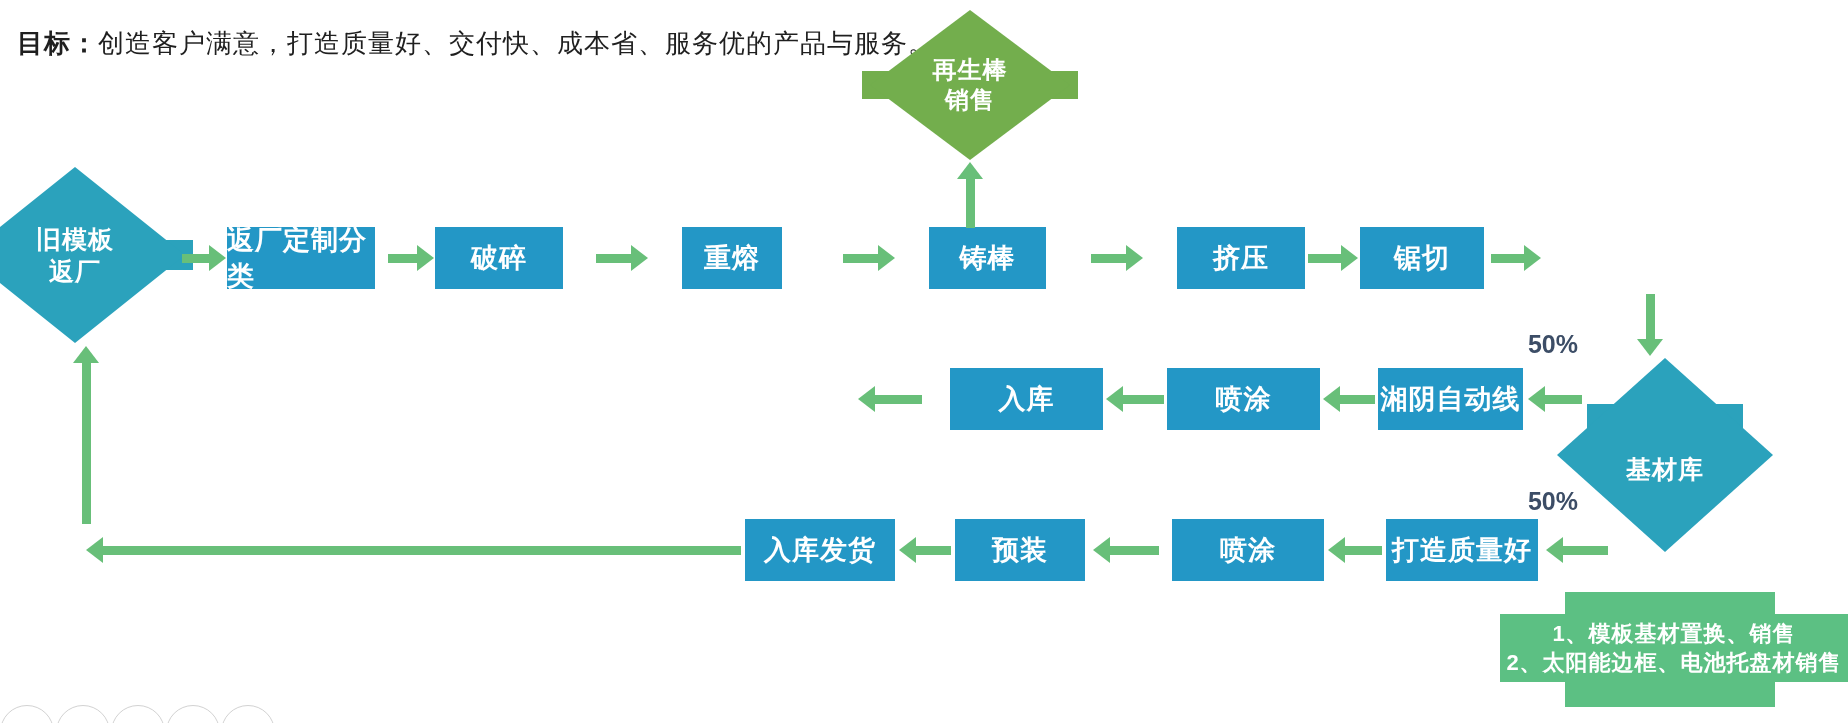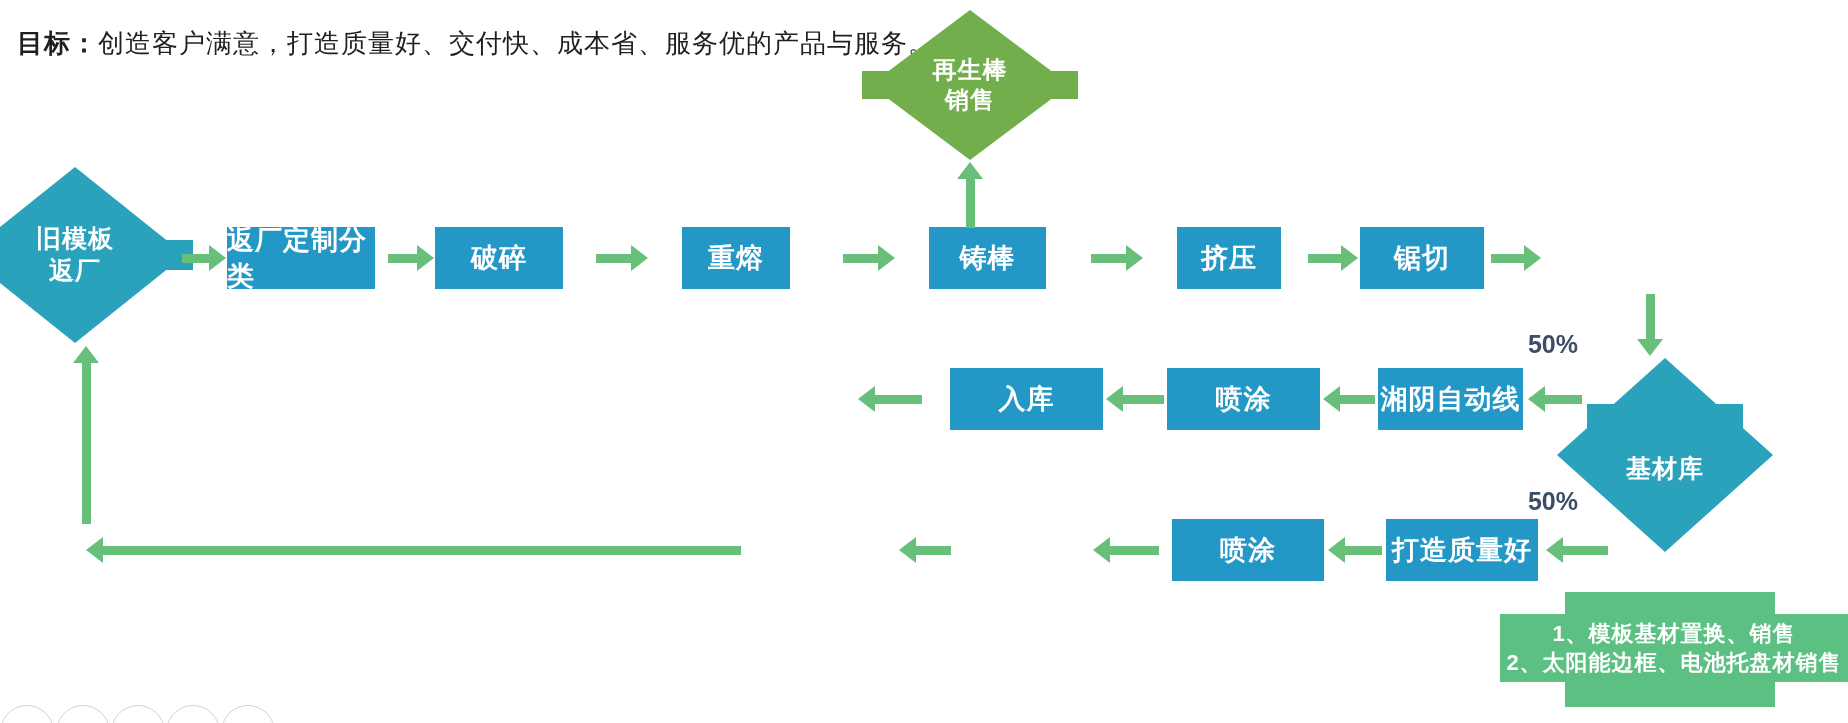--- a/index.html
+++ b/index.html
@@ -15,21 +15,21 @@
         letter-spacing:1px;}
   
   .dgroup{position:absolute;}
   .dshape{position:absolute;left:0;top:0;width:100%;height:100%;
           clip-path:polygon(50% 0,100% 50%,50% 100%,0 50%);}
   .dband{position:absolute;}
   .teal .dshape,.teal .dband{background:var(--diamond-teal,#2BA2BC);}
   .green .dshape,.green .dband{background:var(--diamond-green,#73AE4D);}
   .dtext{position:absolute;left:0;top:0;width:100%;height:100%;display:flex;flex-direction:column;
          align-items:center;justify-content:center;color:#fff;font-weight:700;font-size:25px;
-         line-height:32px;letter-spacing:1px;text-align:center;font-family:Liberation Serif, serif;}
+         line-height:32px;letter-spacing:1px;text-align:center;}
   
   .ar{position:absolute;}
   .ar .stem{position:absolute;background:var(--arrow-green,#68BF79);}
   .ar-r .stem{left:0;right:15px;top:calc(50% - 4.5px);height:9px;}
   .ar-r::after{content:"";position:absolute;right:0;top:calc(50% - 13px);width:0;height:0;
                border-top:13px solid transparent;border-bottom:13px solid transparent;
                border-left:17px solid var(--arrow-green,#68BF79);}
   .ar-l .stem{right:0;left:15px;top:calc(50% - 4.5px);height:9px;}
   .ar-l::after{content:"";position:absolute;left:0;top:calc(50% - 13px);width:0;height:0;
                border-top:13px solid transparent;border-bottom:13px solid transparent;
@@ -77,23 +77,23 @@
     <div class="dband" style="left:-8px;top:73px;width:236px;height:30px"></div>
     <div class="dshape"></div>
     <div class="dtext">
       <span>旧模板</span>
       <span>返厂</span>
     </div>
   </div>
 
   <div class="pbox" style="left:227px;top:227px;width:148px">返厂定制分类</div>
   <div class="pbox" style="left:435px;top:227px;width:128px">破碎</div>
-  <div class="pbox" style="left:682px;top:227px;width:108px">重熔</div>
+  <div class="pbox" style="left:682px;top:227px;width:100px">重熔</div>
   <div class="pbox" style="left:929px;top:227px;width:117px">铸棒</div>
-  <div class="pbox" style="left:1177px;top:227px;width:104px">挤压</div>
+  <div class="pbox" style="left:1177px;top:227px;width:128px">挤压</div>
   <div class="pbox" style="left:1360px;top:227px;width:124px">锯切</div>
 
   <div class="ar ar-r" style="left:182px;top:240px;width:44px;height:36px">
       <i class="stem"></i>
     </div>
   <div class="ar ar-r" style="left:388px;top:240px;width:46px;height:36px">
       <i class="stem"></i>
     </div>
   <div class="ar ar-r" style="left:596px;top:240px;width:52px;height:36px">
       <i class="stem"></i>
@@ -141,20 +141,22 @@
       <i class="stem"></i>
     </div>
   <div class="ar ar-l" style="left:1106px;top:381px;width:58px;height:36px">
       <i class="stem"></i>
     </div>
   <div class="ar ar-l" style="left:858px;top:381px;width:64px;height:36px">
       <i class="stem"></i>
     </div>
 
 
+  <div class="pbox" style="left:745px;top:519px;width:150px">入库发货</div>
+  <div class="pbox" style="left:955px;top:519px;width:130px">预装</div>
   <div class="pbox" style="left:1172px;top:519px;width:152px">喷涂</div>
   <div class="pbox" style="left:1386px;top:519px;width:152px">打造质量好</div>
 
   <div class="ar ar-l" style="left:1546px;top:532px;width:62px;height:36px">
       <i class="stem"></i>
     </div>
   <div class="ar ar-l" style="left:1328px;top:532px;width:54px;height:36px">
       <i class="stem"></i>
     </div>
   <div class="ar ar-l" style="left:1093px;top:532px;width:66px;height:36px">

